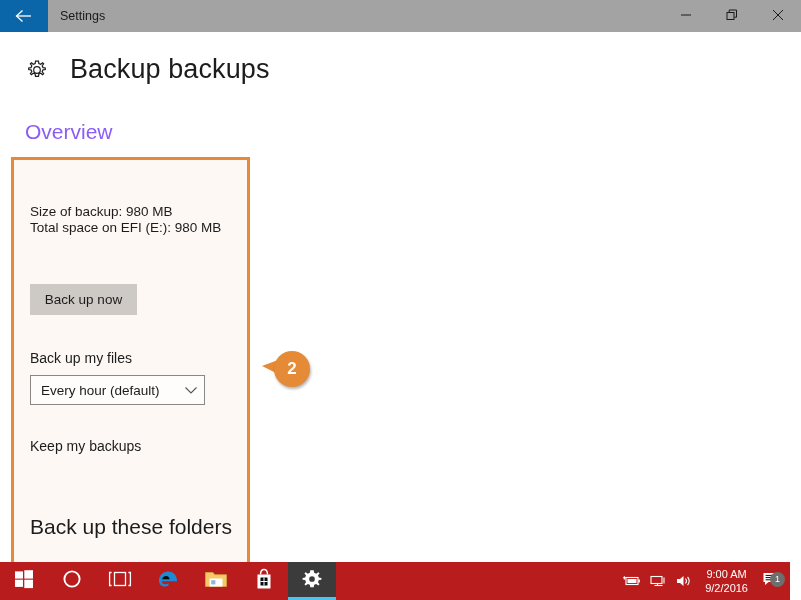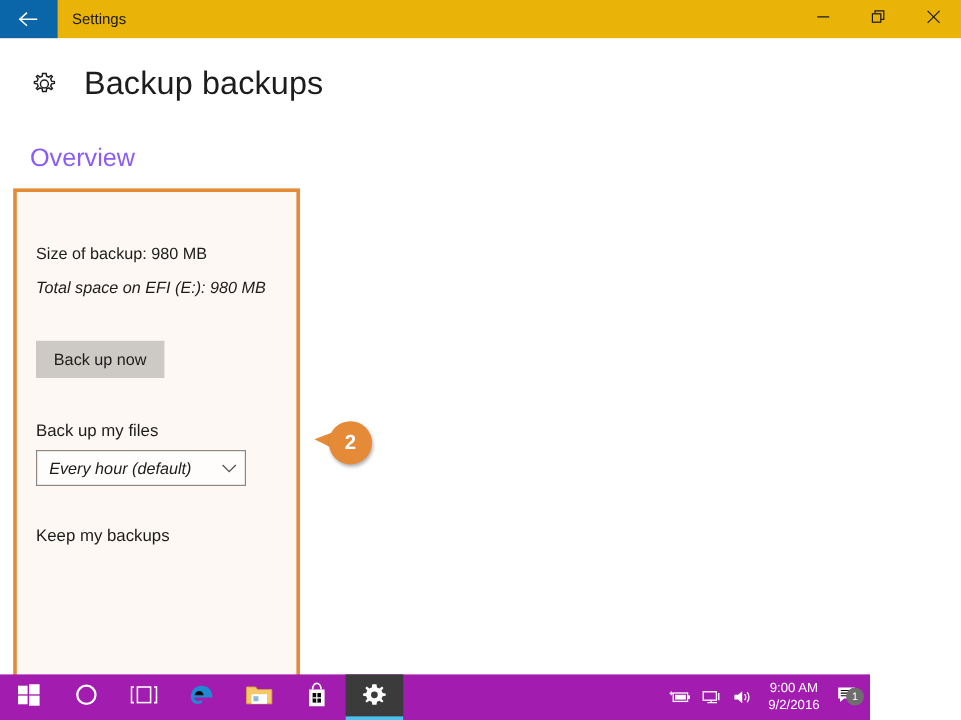--- a/index.html
+++ b/index.html
@@ -21,21 +21,21 @@
     height: 600px;
     background: #ffffff;
   }
 
   
   .titlebar {
     position: absolute;
     left: 0; top: 0;
     width: 801px;
     height: 32px;
-    background: #eab308;
+    background: #a3a3a3;
   }
   .back-btn {
     position: absolute;
     left: 0; top: 0;
     width: 48px; height: 32px;
     background: #0a66a8;
     display: flex;
     align-items: center;
     justify-content: center;
     cursor: pointer;
@@ -109,21 +109,21 @@
   }
 
   .info-line {
     position: absolute;
     left: 16px;
     font-size: 13.5px;
     color: #1c1c1c;
     white-space: nowrap;
   }
   .info-line.l1 { top: 44px; }
-  .info-line.l2 { top: 72px; font-style: italic; }
+  .info-line.l2 { top: 60px; }
   .info-line.l3 { top: 100px; }
 
   .backup-now-btn {
     position: absolute;
     left: 16px; top: 124px;
     min-width: 107px;
     height: 31px;
     background: #cdc9c4;
     border: none;
     font-family: "Liberation Sans", sans-serif;
@@ -146,21 +146,20 @@
     position: absolute;
     left: 16px;
     width: 175px;
     height: 30px;
     background: #fffdfb;
     border: 1px solid #8a8886;
     box-sizing: border-box;
     display: flex;
     align-items: center;
     cursor: pointer;
-    font-style: italic;
   }
   .combo.cb1 { top: 215px; }
   .combo.cb2 { top: 303px; }
   .combo .combo-value {
     flex: 1;
     padding-left: 10px;
     font-size: 13.5px;
     color: #1c1c1c;
     white-space: nowrap;
     overflow: hidden;
@@ -207,23 +206,23 @@
     width: 0; height: 0;
     border-top: 6px solid transparent;
     border-bottom: 8px solid transparent;
     border-right: 16px solid #e58a36;
   }
 
   
   .taskbar {
     position: absolute;
     left: 0; bottom: 0;
-    width: 725px;
+    width: 790px;
     height: 38px;
-    background: #a21caf;
+    background: #b91c1c;
     display: flex;
     align-items: stretch;
   }
   .tb-item {
     width: 48px;
     display: flex;
     align-items: center;
     justify-content: center;
     cursor: pointer;
     position: relative;
@@ -350,20 +349,21 @@
         <span class="combo-value">Every hour (default)</span>
         <span class="chev">
           <svg width="14" height="9" viewBox="0 0 14 9">
             <polyline points="1.5,1.5 7,7 12.5,1.5" fill="none" stroke="#555555" stroke-width="1.1"></polyline>
           </svg>
         </span>
       </div>
 
       <div class="field-label lbl2">Keep my backups</div>
 
+      <div class="folders-title">Back up these folders</div>
 
     </div>
 
     <div class="callout">
       <span class="tail"></span>
       <span class="badge-num">2</span>
     </div>
 
   </div>
 

